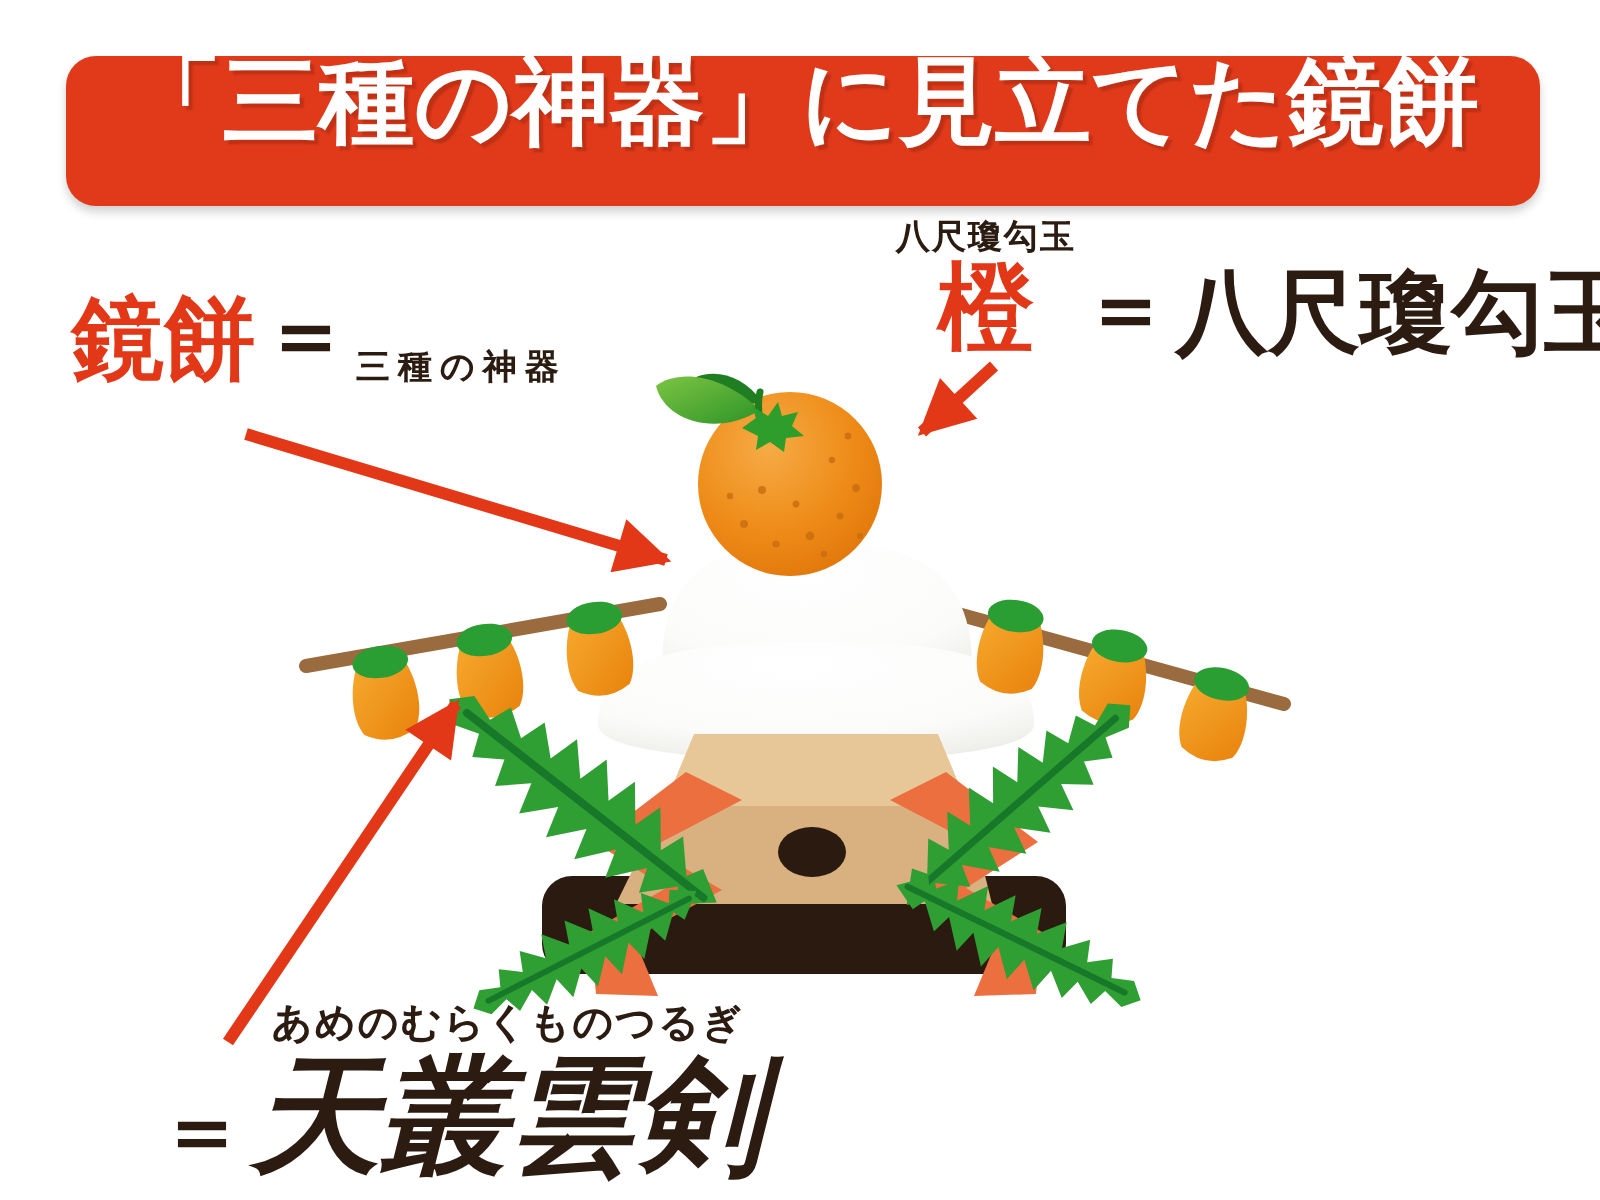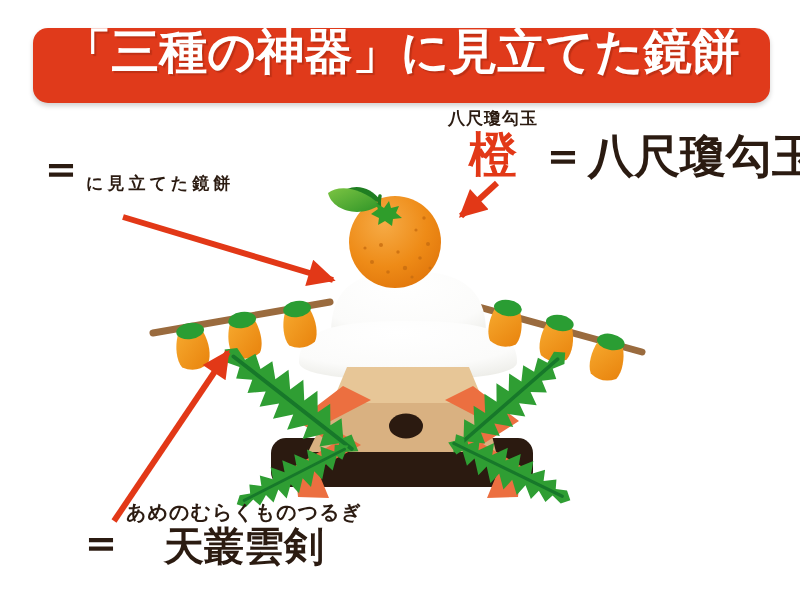--- a/index.html
+++ b/index.html
@@ -138,36 +138,37 @@
     <path d="M497,183 L461,216" marker-end="url(#ah)"></path>
     <path d="M114,521 L228,352" marker-end="url(#ah)"></path>
   </g>
 </svg>
 
 <div class="banner">
   <span class="banner-text">「三種の神器」に見立てた鏡餅</span>
 </div>
 
 <div class="label-row" id="label-kagamimochi">
+  <span class="kanji small red">鏡餅</span>
   <span class="eq">＝</span>
   <span class="ruby-col">
-    <span class="furi ls-yata">に見立てた鏡餅</span>
+    <span class="furi ls-yata">三種の神器</span>
   </span>
 </div>
 
 <div class="label-row" id="label-daidai">
   <span class="ruby-col">
     <span class="furi ls-dai">八尺瓊勾玉</span>
     <span class="kanji red">橙</span>
   </span>
   <span class="eq">＝</span>
   <span class="ruby-col">
     <span class="kanji small">八尺瓊勾玉</span>
   </span>
 </div>
 
 <div class="label-row" id="label-kushigaki">
   <span class="eq">＝</span>
   <span class="ruby-col">
     <span class="furi ls-ame">あめのむらくものつるぎ</span>
-    <span class="kanji" style="font-size:40px;">天叢雲剣</span>
+    <span class="kanji" style="font-size:64px;font-style:italic;">天叢雲剣</span>
   </span>
 </div>
 
 </body></html>

